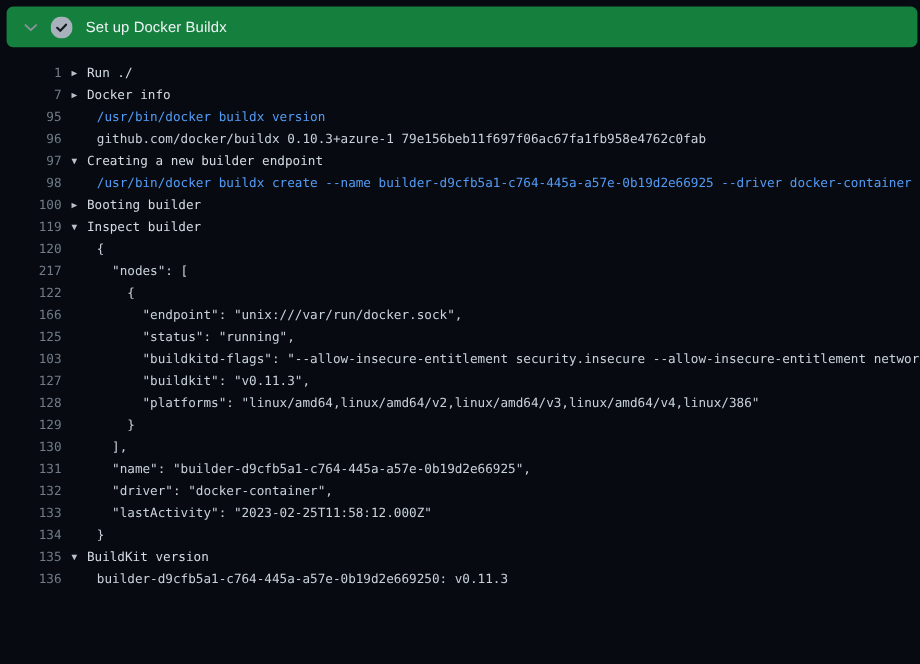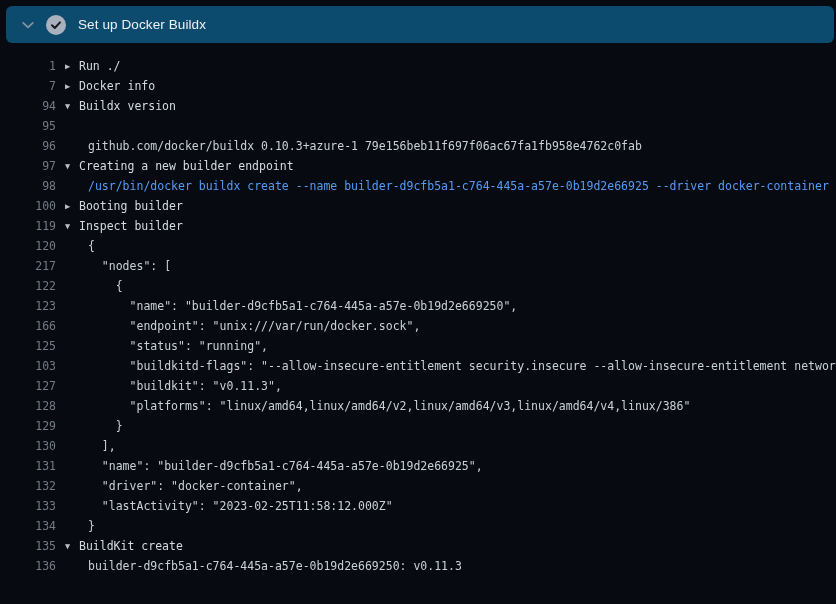--- a/index.html
+++ b/index.html
@@ -6,21 +6,21 @@
     margin: 0; padding: 0;
     width: 836px; height: 604px;
     background: #070b11;
     overflow: hidden;
     font-family: "DejaVu Sans Mono", "Liberation Mono", monospace;
   }
   
   .step-header {
     margin: 6px 2px 0 6px;
     height: 37px;
-    background: #0c4a6e;
+    background: #15803d;
     border-radius: 6px;
     display: flex;
     align-items: center;
     padding: 0 10px;
     cursor: pointer;
   }
   .chev-wrap { width: 24px; display: flex; justify-content: center; }
   .status-wrap { margin-left: 6px; display: flex; align-items: center; }
   .step-title {
     font-family: "Liberation Sans", "DejaVu Sans", sans-serif;
@@ -78,38 +78,36 @@
       <path d="M6 10.3 L8.8 13 L14 7.4" fill="none" stroke="#161b22" stroke-width="2" stroke-linecap="round" stroke-linejoin="round"></path>
     </svg>
   </span>
   <span class="step-title">Set up Docker Buildx</span>
 </div>
 
 <div class="log">
   <div>
       <div class="line"><span class="num">1</span><span class="content"><span class="arrow">▶</span><span class="group-title">Run ./</span></span></div>
       <div class="line"><span class="num">7</span><span class="content"><span class="arrow">▶</span><span class="group-title">Docker info</span></span></div>
-      <div class="line"><span class="num">94</span><span class="content"><span class="arrow">▼</span><span class="group-title">Buildx version</span></span></div>
-      <div class="line"><span class="num">95</span></div>
+      <div class="line"><span class="num">95</span><span class="content child command">/usr/bin/docker buildx version</span></div>
       <div class="line"><span class="num">96</span><span class="content child output">github.com/docker/buildx 0.10.3+azure-1 79e156beb11f697f06ac67fa1fb958e4762c0fab</span></div>
       <div class="line"><span class="num">97</span><span class="content"><span class="arrow">▼</span><span class="group-title">Creating a new builder endpoint</span></span></div>
       <div class="line"><span class="num">98</span><span class="content child command">/usr/bin/docker buildx create --name builder-d9cfb5a1-c764-445a-a57e-0b19d2e66925 --driver docker-container</span></div>
       <div class="line"><span class="num">100</span><span class="content"><span class="arrow">▶</span><span class="group-title">Booting builder</span></span></div>
       <div class="line"><span class="num">119</span><span class="content"><span class="arrow">▼</span><span class="group-title">Inspect builder</span></span></div>
       <div class="line"><span class="num">120</span><span class="content child output">{</span></div>
       <div class="line"><span class="num">217</span><span class="content child output">  "nodes": [</span></div>
       <div class="line"><span class="num">122</span><span class="content child output">    {</span></div>
-      <div class="line"><span class="num">123</span><span class="content child output">      "name": "builder-d9cfb5a1-c764-445a-a57e-0b19d2e669250",</span></div>
       <div class="line"><span class="num">166</span><span class="content child output">      "endpoint": "unix:///var/run/docker.sock",</span></div>
       <div class="line"><span class="num">125</span><span class="content child output">      "status": "running",</span></div>
       <div class="line"><span class="num">103</span><span class="content child output">      "buildkitd-flags": "--allow-insecure-entitlement security.insecure --allow-insecure-entitlement network.host",</span></div>
       <div class="line"><span class="num">127</span><span class="content child output">      "buildkit": "v0.11.3",</span></div>
       <div class="line"><span class="num">128</span><span class="content child output">      "platforms": "linux/amd64,linux/amd64/v2,linux/amd64/v3,linux/amd64/v4,linux/386"</span></div>
       <div class="line"><span class="num">129</span><span class="content child output">    }</span></div>
       <div class="line"><span class="num">130</span><span class="content child output">  ],</span></div>
       <div class="line"><span class="num">131</span><span class="content child output">  "name": "builder-d9cfb5a1-c764-445a-a57e-0b19d2e66925",</span></div>
       <div class="line"><span class="num">132</span><span class="content child output">  "driver": "docker-container",</span></div>
       <div class="line"><span class="num">133</span><span class="content child output">  "lastActivity": "2023-02-25T11:58:12.000Z"</span></div>
       <div class="line"><span class="num">134</span><span class="content child output">}</span></div>
-      <div class="line"><span class="num">135</span><span class="content"><span class="arrow">▼</span><span class="group-title">BuildKit create</span></span></div>
+      <div class="line"><span class="num">135</span><span class="content"><span class="arrow">▼</span><span class="group-title">BuildKit version</span></span></div>
       <div class="line"><span class="num">136</span><span class="content child output">builder-d9cfb5a1-c764-445a-a57e-0b19d2e669250: v0.11.3</span></div>
     </div>
 </div>
 
 </body></html>

